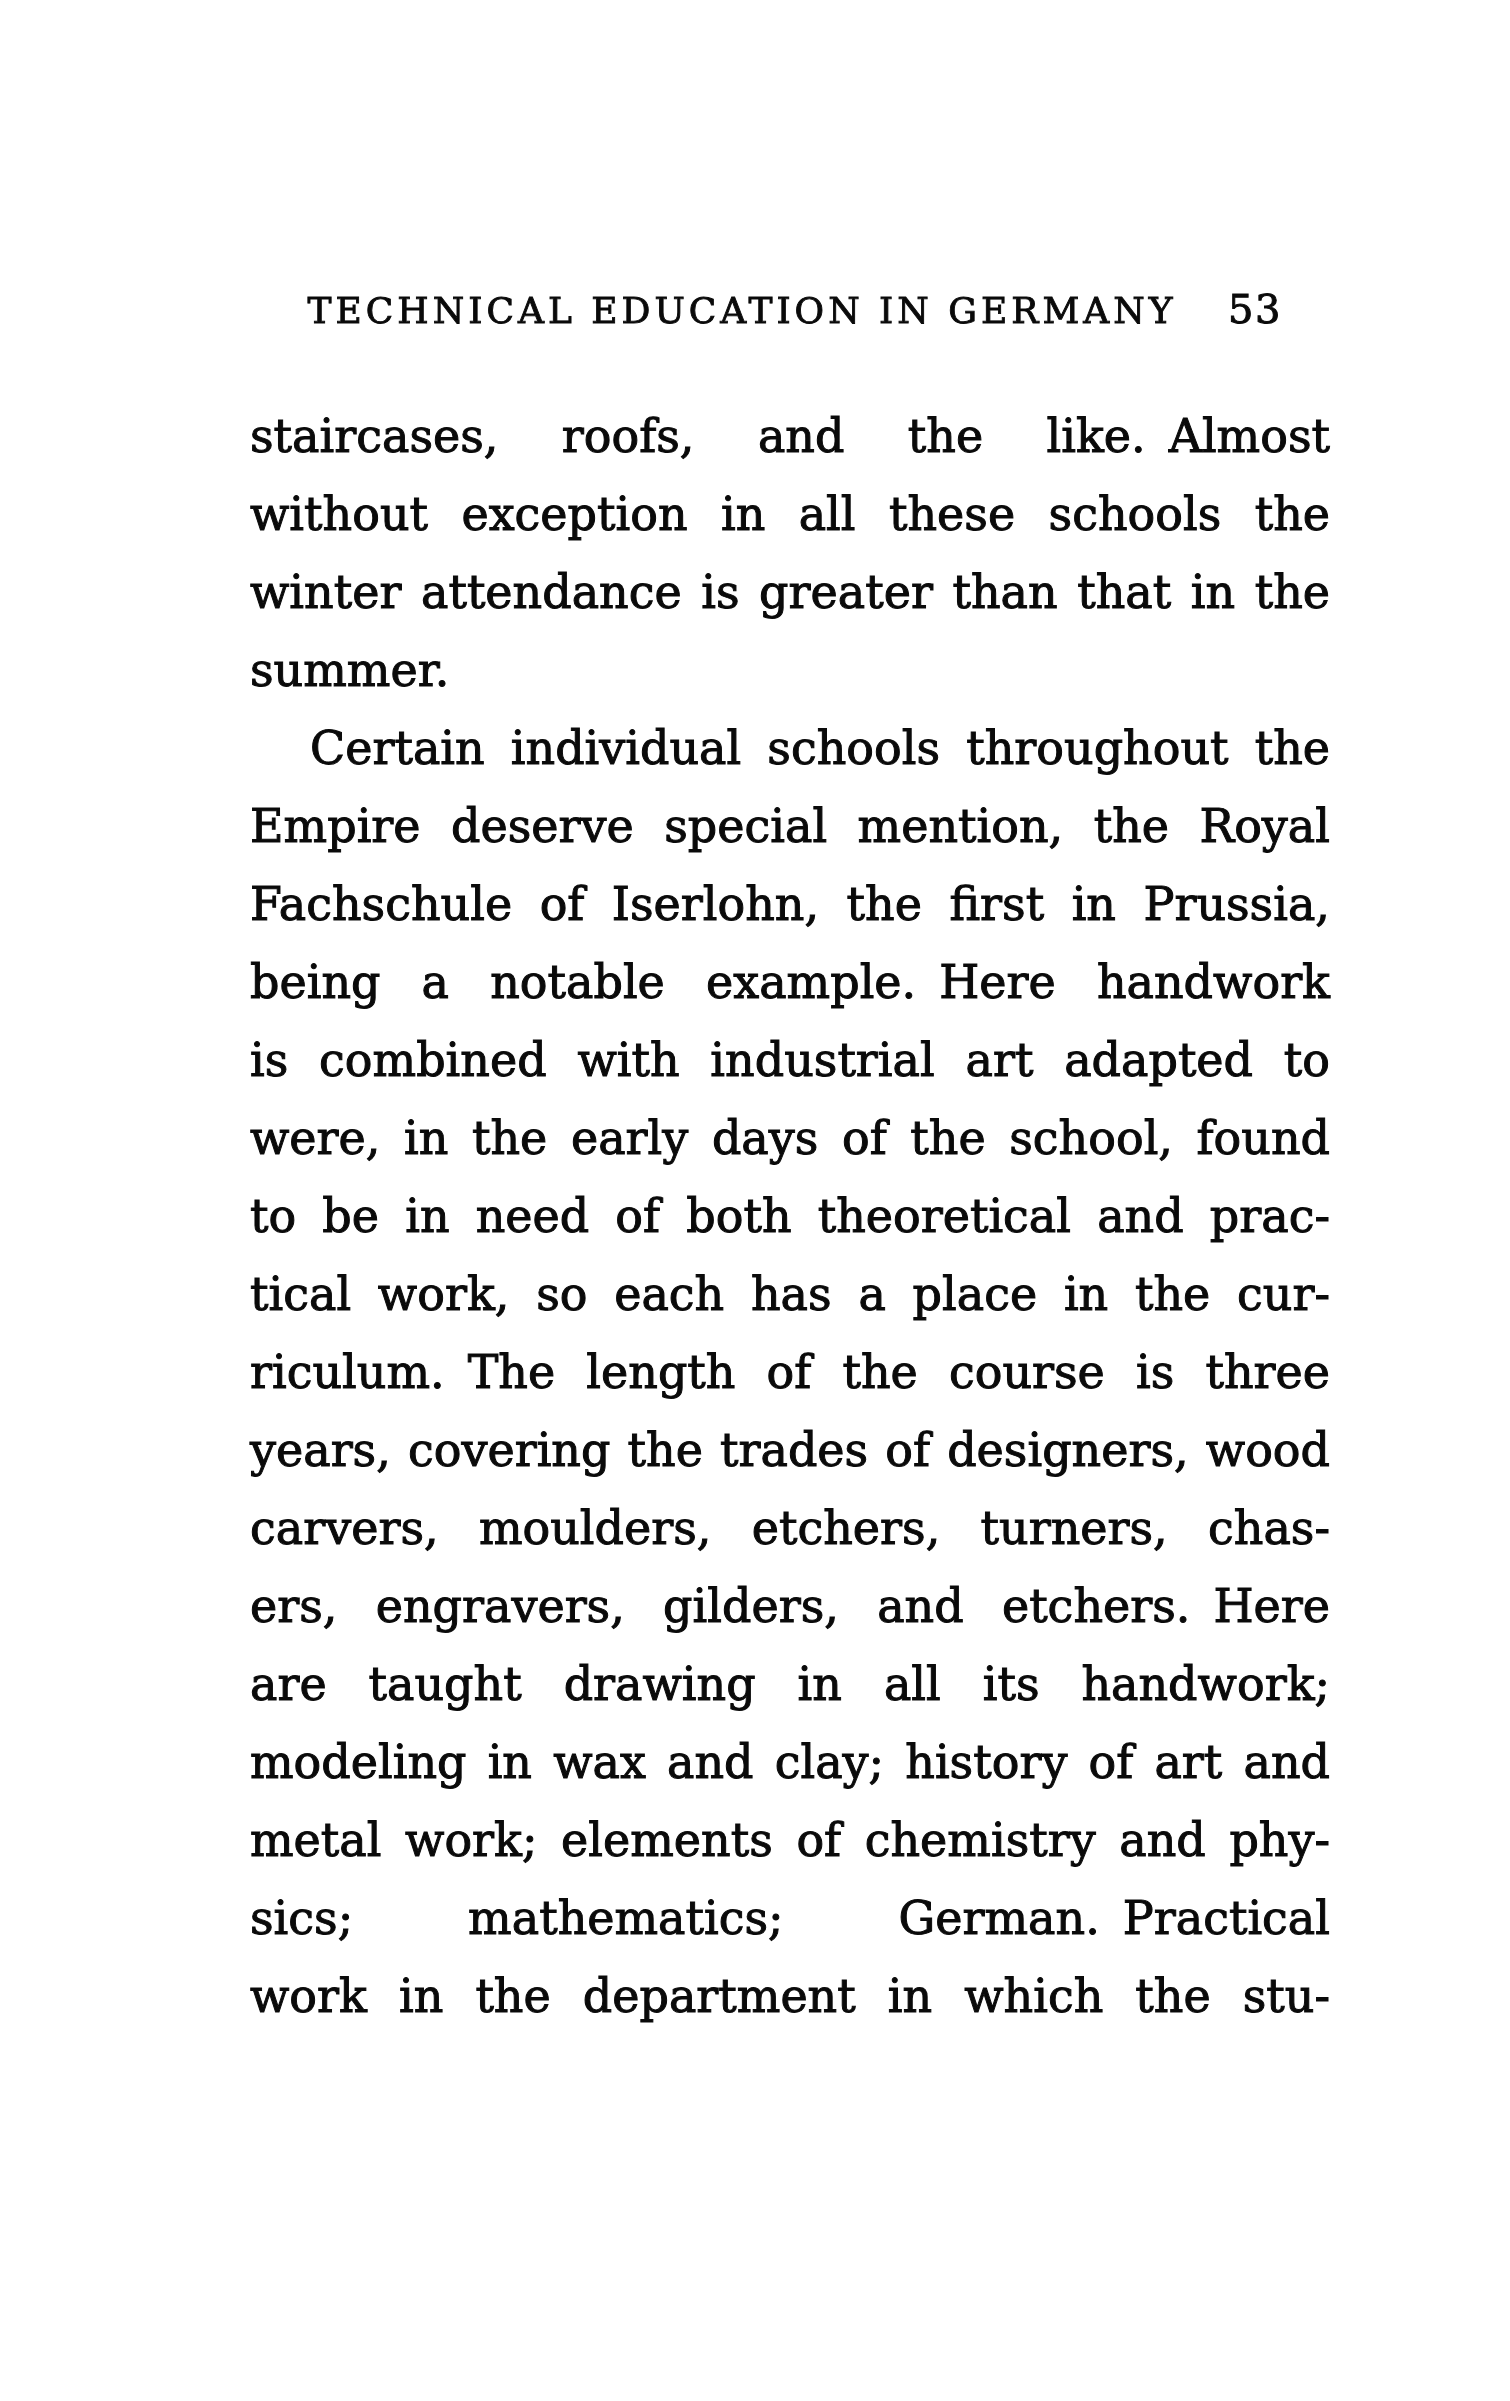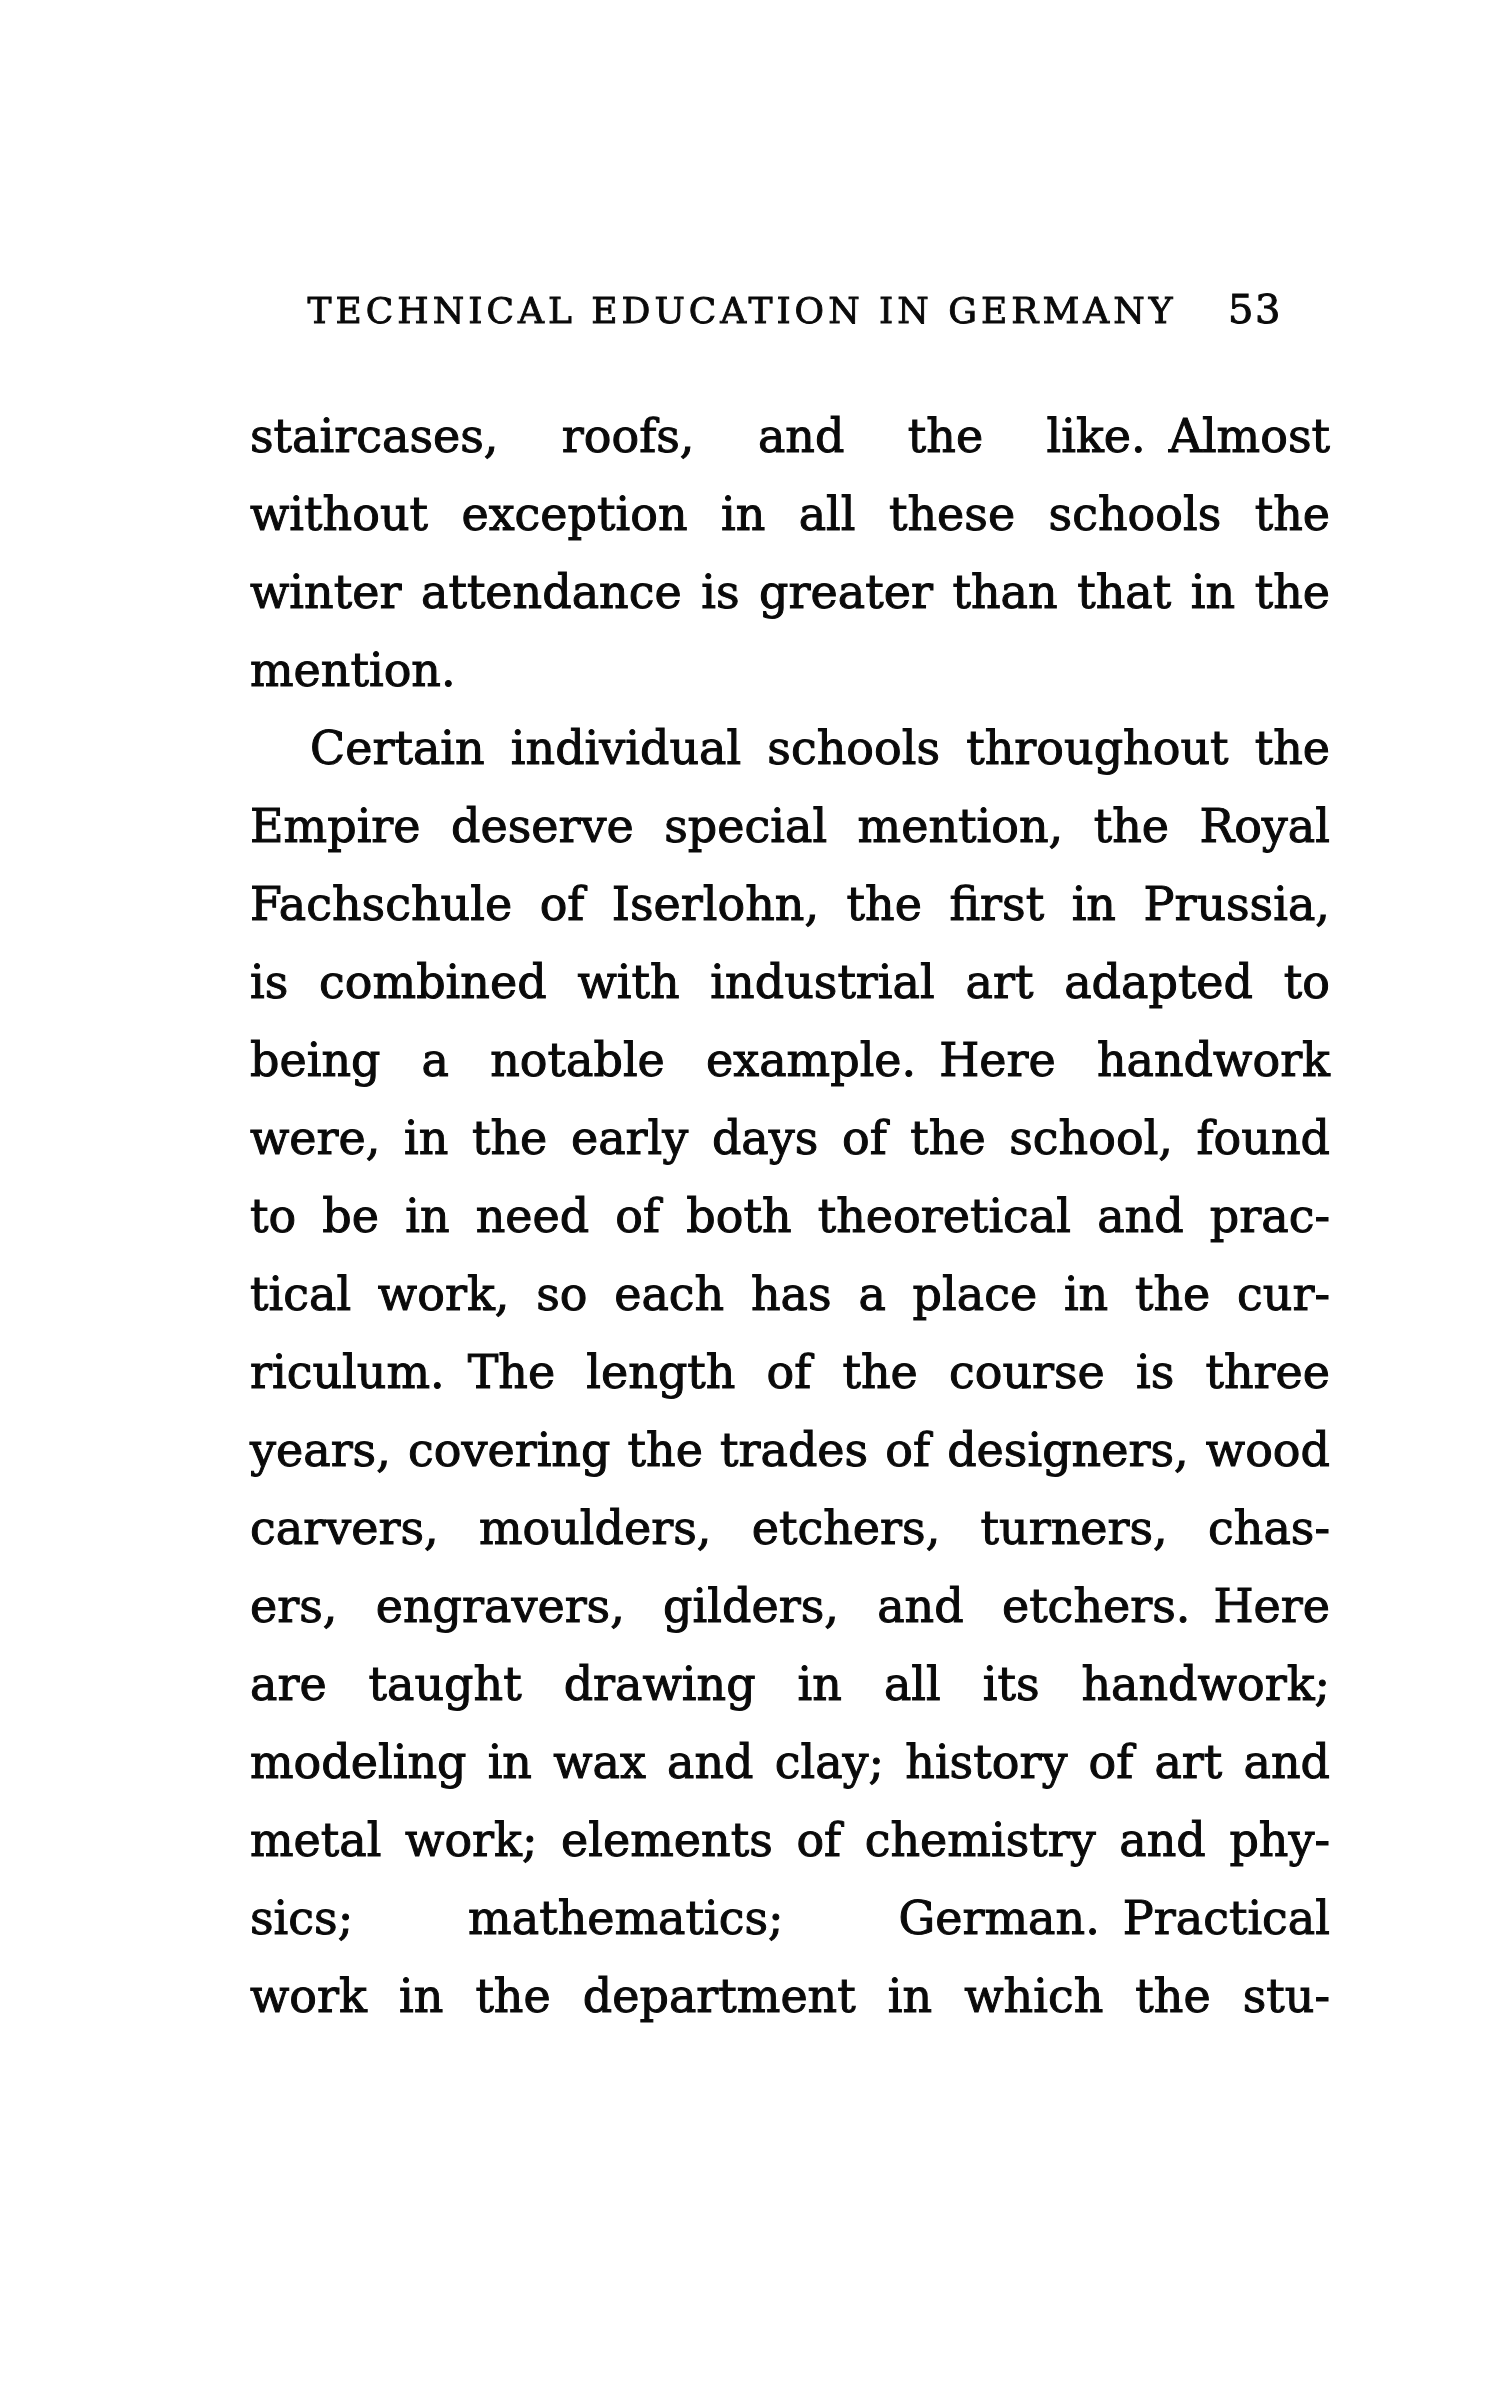--- a/index.html
+++ b/index.html
@@ -71,26 +71,26 @@
 
   <header class="running-head">
     <span class="head-title">TECHNICAL EDUCATION IN GERMANY</span>
     <span class="head-page-num">53</span>
   </header>
 
   <main class="text-block" id="text-block">
       <div class="line">staircases, roofs, and the like. Almost</div>
       <div class="line">without exception in all these schools the</div>
       <div class="line">winter attendance is greater than that in the</div>
-      <div class="line no-justify">mention.</div>
+      <div class="line no-justify">summer.</div>
       <div class="line indent">Certain individual schools throughout the</div>
       <div class="line">Empire deserve special mention, the Royal</div>
       <div class="line">Fachschule of Iserlohn, the first in Prussia,</div>
+      <div class="line">being a notable example. Here handwork</div>
       <div class="line">is combined with industrial art adapted to</div>
-      <div class="line">being a notable example. Here handwork</div>
       <div class="line">were, in the early days of the school, found</div>
       <div class="line">to be in need of both theoretical and prac-</div>
       <div class="line">tical work, so each has a place in the cur-</div>
       <div class="line">riculum. The length of the course is three</div>
       <div class="line">years, covering the trades of designers, wood</div>
       <div class="line">carvers, moulders, etchers, turners, chas-</div>
       <div class="line">ers, engravers, gilders, and etchers. Here</div>
       <div class="line">are taught drawing in all its handwork;</div>
       <div class="line">modeling in wax and clay; history of art and</div>
       <div class="line">metal work; elements of chemistry and phy-</div>

